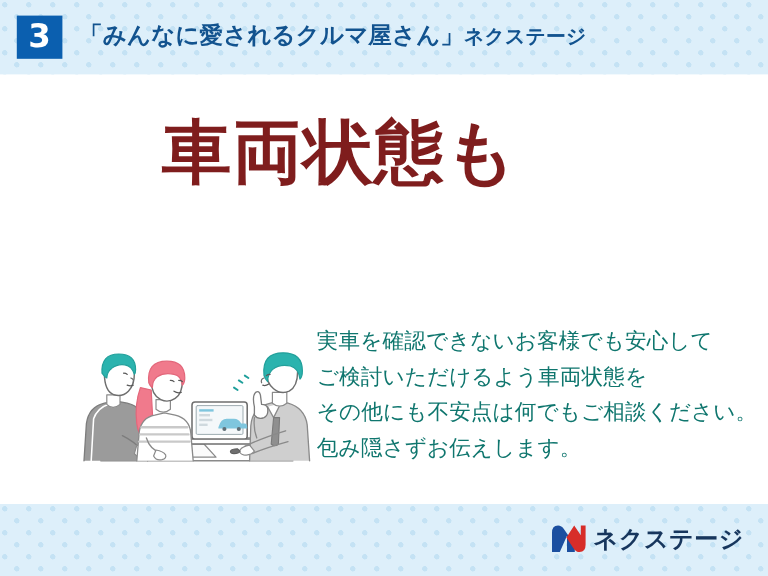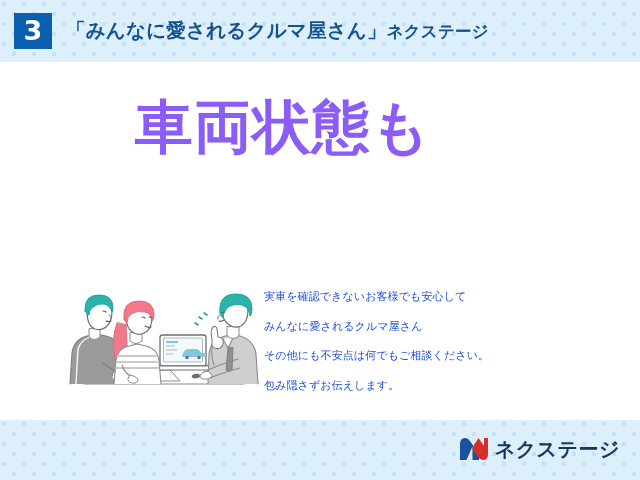--- a/index.html
+++ b/index.html
@@ -71,21 +71,21 @@
     width: 640px;
     height: 358px;
     background: #ffffff;
   }
 
   .headline {
     position: absolute;
     left: 0;
     width: 566px;
     text-align: center;
-    color: #8b5cf6;
+    color: #7f1d1d;
     font-weight: bold;
     letter-spacing: 1px;
     white-space: nowrap;
     font-family: "DejaVu Sans", "Liberation Sans", sans-serif;
   }
   .headline-1 {
     top: 34px;
     font-size: 58px;
     line-height: 62px;
   }
@@ -101,24 +101,24 @@
     left: 62px;
     top: 215px;
     width: 205px;
     height: 120px;
   }
 
   
   .body-copy {
     position: absolute;
     left: 264px;
-    top: 220px;
+    top: 208px;
     width: 368px;
-    color: #1d4ed8;
-    font-size: 11px;
+    color: #0f766e;
+    font-size: 18px;
     line-height: 29.5px;
     letter-spacing: 0.1px;
     white-space: nowrap;
   }
   .body-copy div { height: 29.5px; }
 
   
   .footer {
     position: absolute;
     left: 0;
@@ -250,21 +250,21 @@
           <path d="M176 82 q-20 6 -34 13" fill="none" stroke="#8a8a8a" stroke-width="1.1"></path>
           <path d="M178 91 q-18 5 -30 10" fill="none" stroke="#8a8a8a" stroke-width="1.1"></path>
           <path d="M146 94 q-6 1 -8 4 q-1 3 3 4 q6 1 9 -3 z" fill="#ffffff" stroke="#8a8a8a" stroke-width="1"></path>
           <path d="M136 97 q-5 0 -6 2 q0 2 3 2 q4 0 5 -2 z" fill="#6f6f6f" stroke="#5f5f5f" stroke-width="0.9"></path>
         </g>
       </svg>
     </div>
 
     <div class="body-copy">
       <div>実車を確認できないお客様でも安心して</div>
-      <div>みんなに愛されるクルマ屋さん</div>
+      <div>ご検討いただけるよう車両状態を</div>
       <div>その他にも不安点は何でもご相談ください。</div>
       <div>包み隠さずお伝えします。</div>
     </div>
 
   </div>
 
   <div class="footer">
     <div class="logo">
       <span class="logo-mark">
         <svg viewBox="0 0 30 24" width="30" height="24" xmlns="http://www.w3.org/2000/svg">

